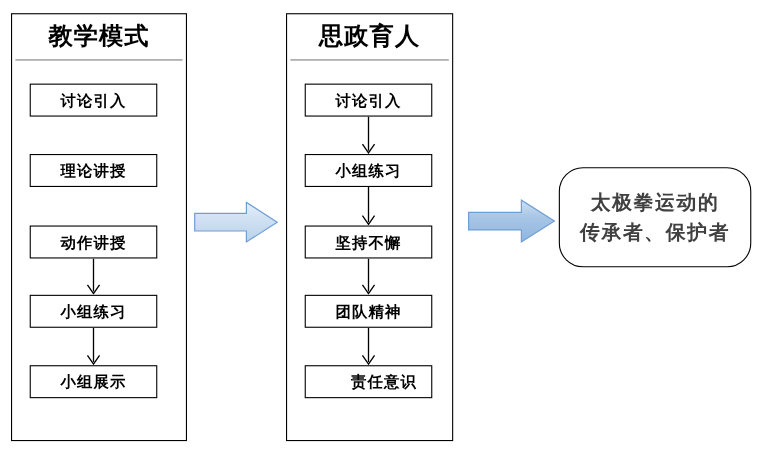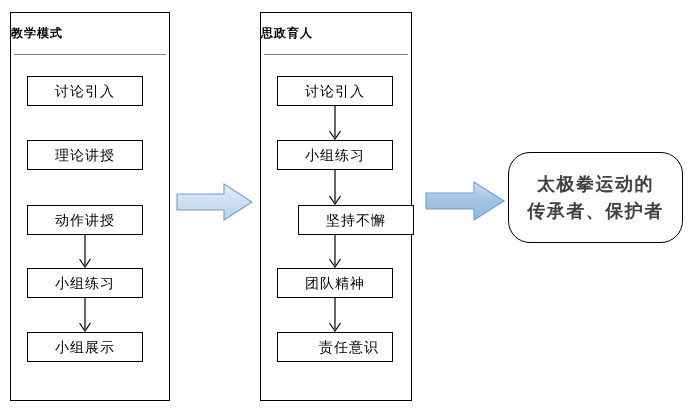--- a/index.html
+++ b/index.html
@@ -25,22 +25,22 @@
     background: #ffffff;
     box-sizing: border-box;
   }
   .panel-title {
     position: absolute;
     left: 0;
     right: 0;
     top: 0;
     height: 40px;
     line-height: 40px;
-    text-align: left;
-    font-size: 12px;
+    text-align: center;
+    font-size: 22px;
     font-weight: bold;
     color: #000000;
     letter-spacing: 1px;
   }
   .panel-divider {
     position: absolute;
     left: 3px;
     right: 3px;
     top: 41px;
     height: 0;
@@ -51,20 +51,21 @@
   .step {
     position: absolute;
     box-sizing: border-box;
     border: 1.1px solid #000000;
     background: #ffffff;
     text-align: center;
     font-size: 14px;
     color: #000000;
     letter-spacing: 1px;
     white-space: nowrap;
+    font-weight: bold;
   }
   .step span {
     display: block;
   }
 
   
   .conn {
     position: absolute;
     width: 18px;
   }
@@ -174,21 +175,21 @@
     <span>小组练习</span>
   </div>
 
   <div class="conn" style="left:326px; top:170px; height:35px;">
     <svg width="18" height="35" viewBox="0 0 18 35">
       <line x1="9" y1="0" x2="9" y2="32" stroke="#000000" stroke-width="1.2"></line>
       <polyline points="3.5,26 9,34 14.5,26" fill="none" stroke="#000000" stroke-width="1.2"></polyline>
     </svg>
   </div>
 
-  <div class="step" style="left:277px; top:205px; width:116px; height:30px; line-height:28px;margin-left:21px;">
+  <div class="step" style="left:277px; top:205px; width:116px; height:30px; line-height:28px;">
     <span>坚持不懈</span>
   </div>
 
   <div class="conn" style="left:326px; top:235px; height:33px;">
     <svg width="18" height="33" viewBox="0 0 18 33">
       <line x1="9" y1="0" x2="9" y2="30" stroke="#000000" stroke-width="1.2"></line>
       <polyline points="3.5,24 9,32 14.5,24" fill="none" stroke="#000000" stroke-width="1.2"></polyline>
     </svg>
   </div>
 

